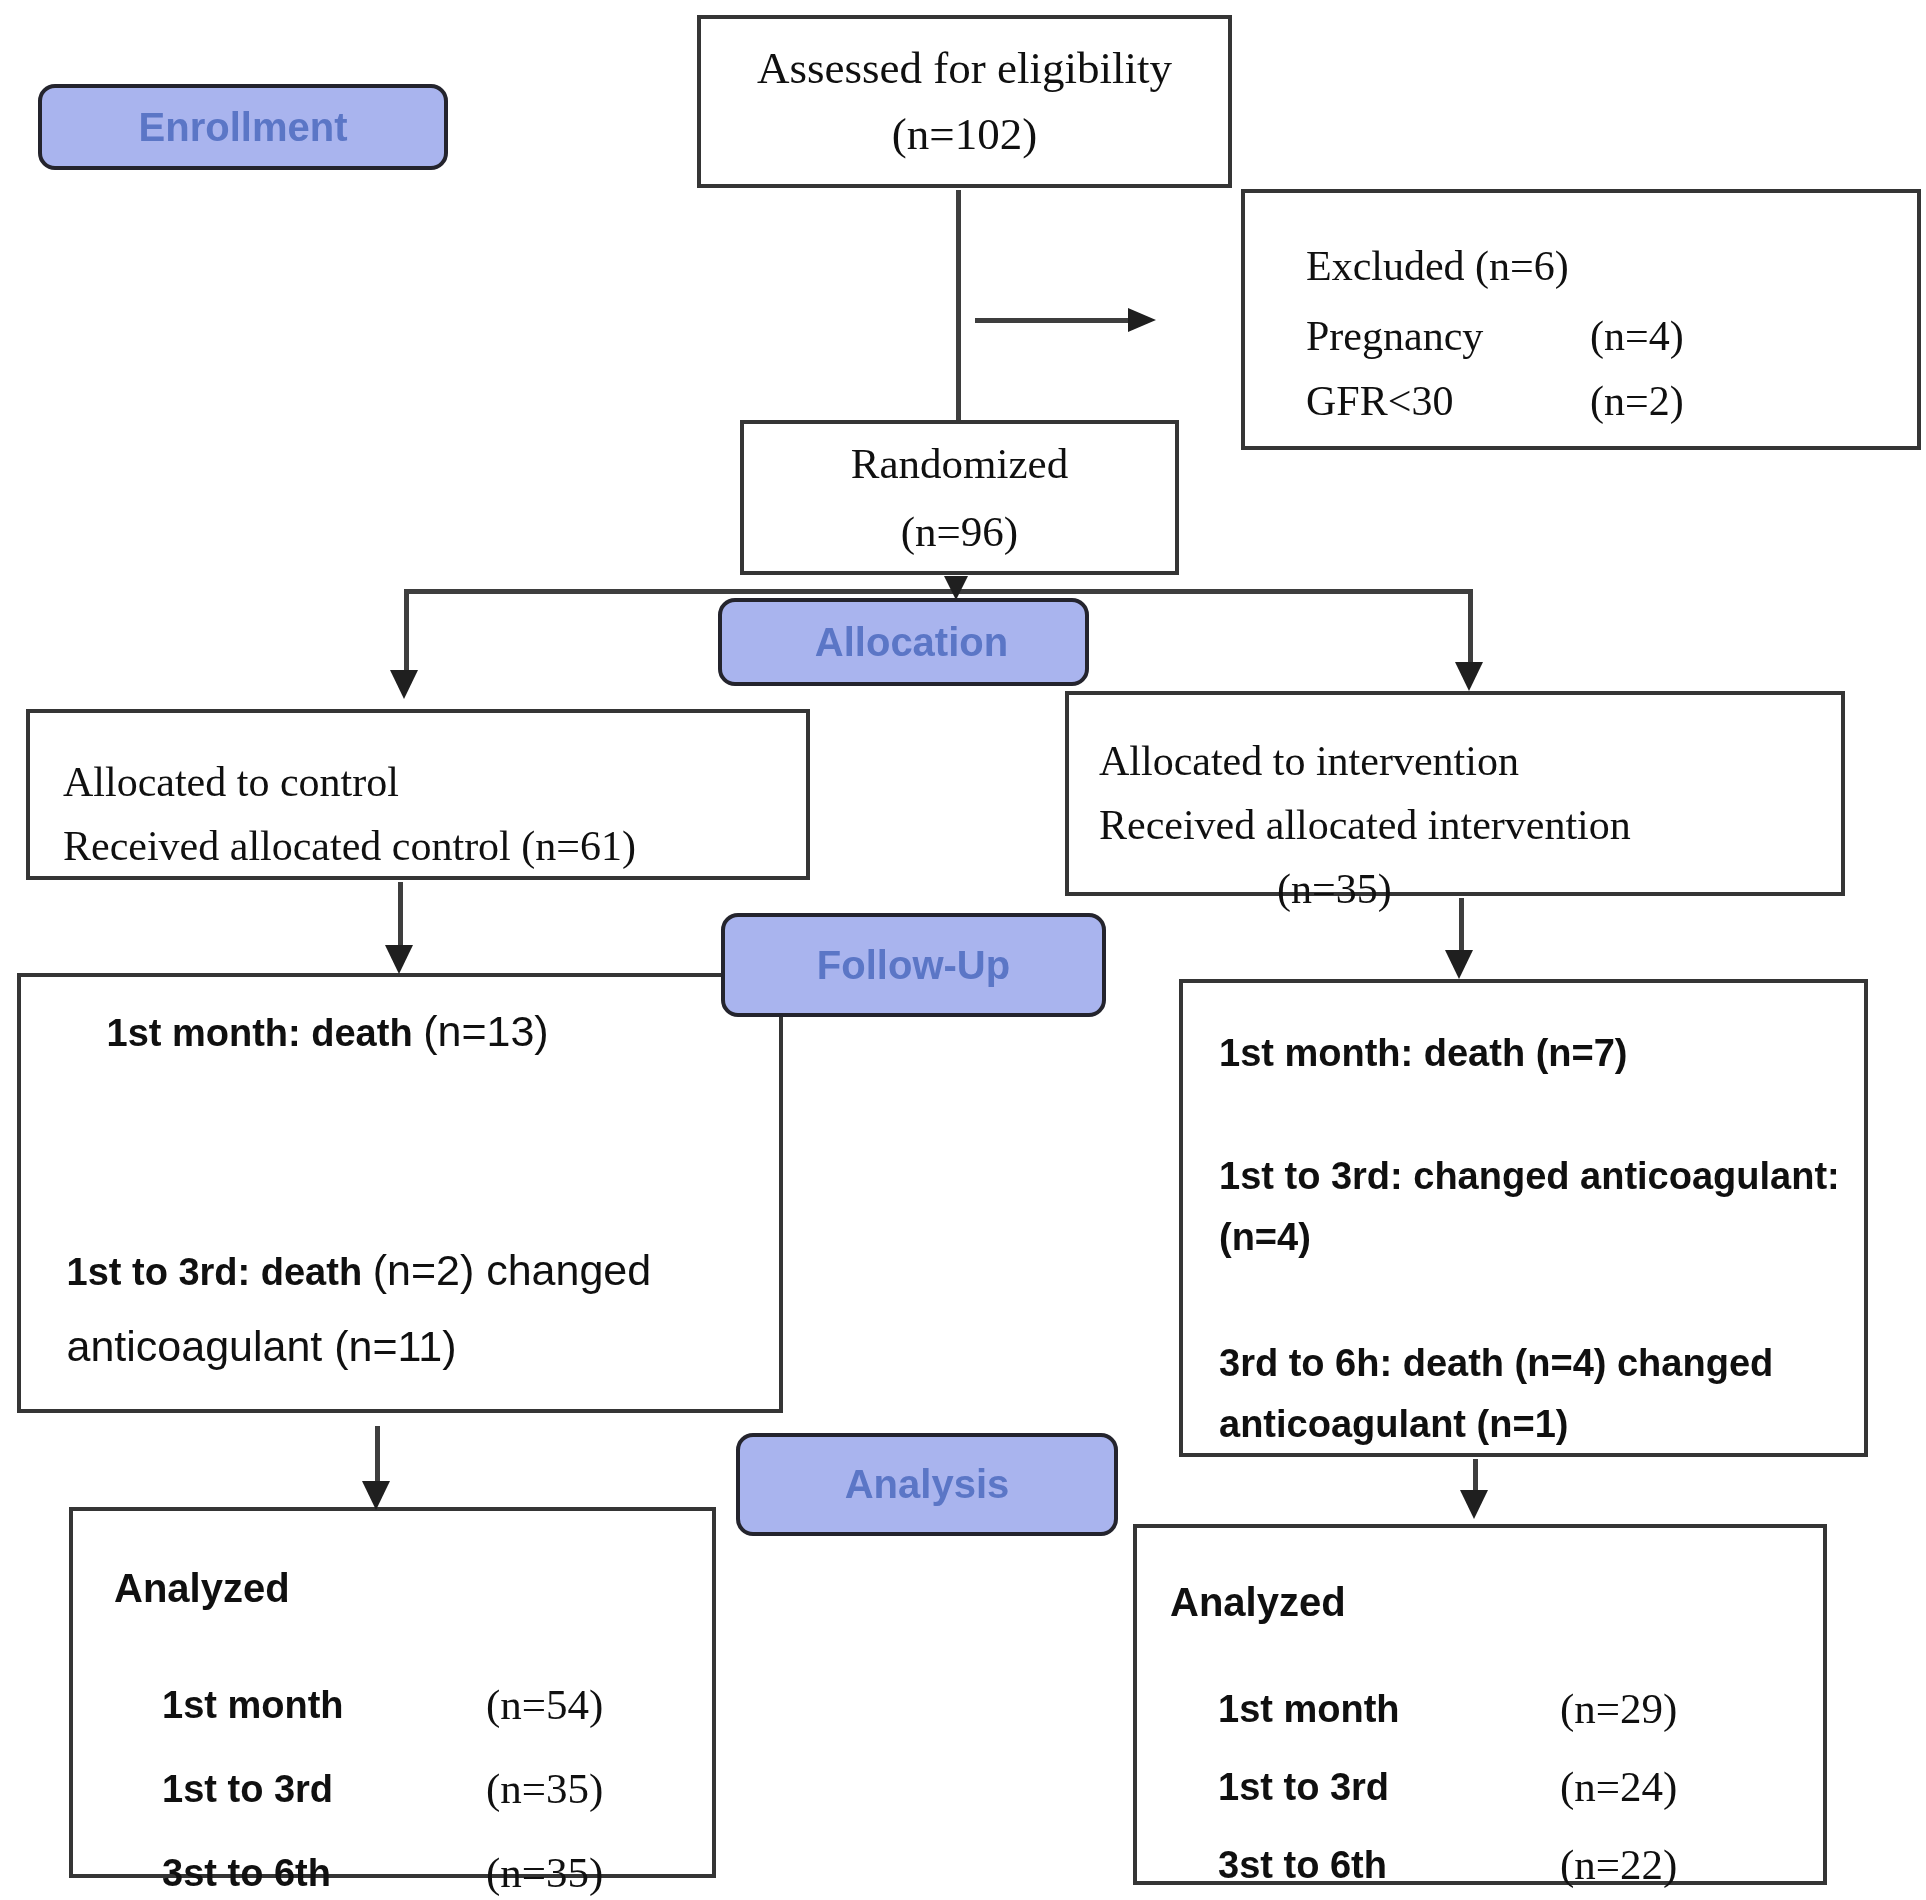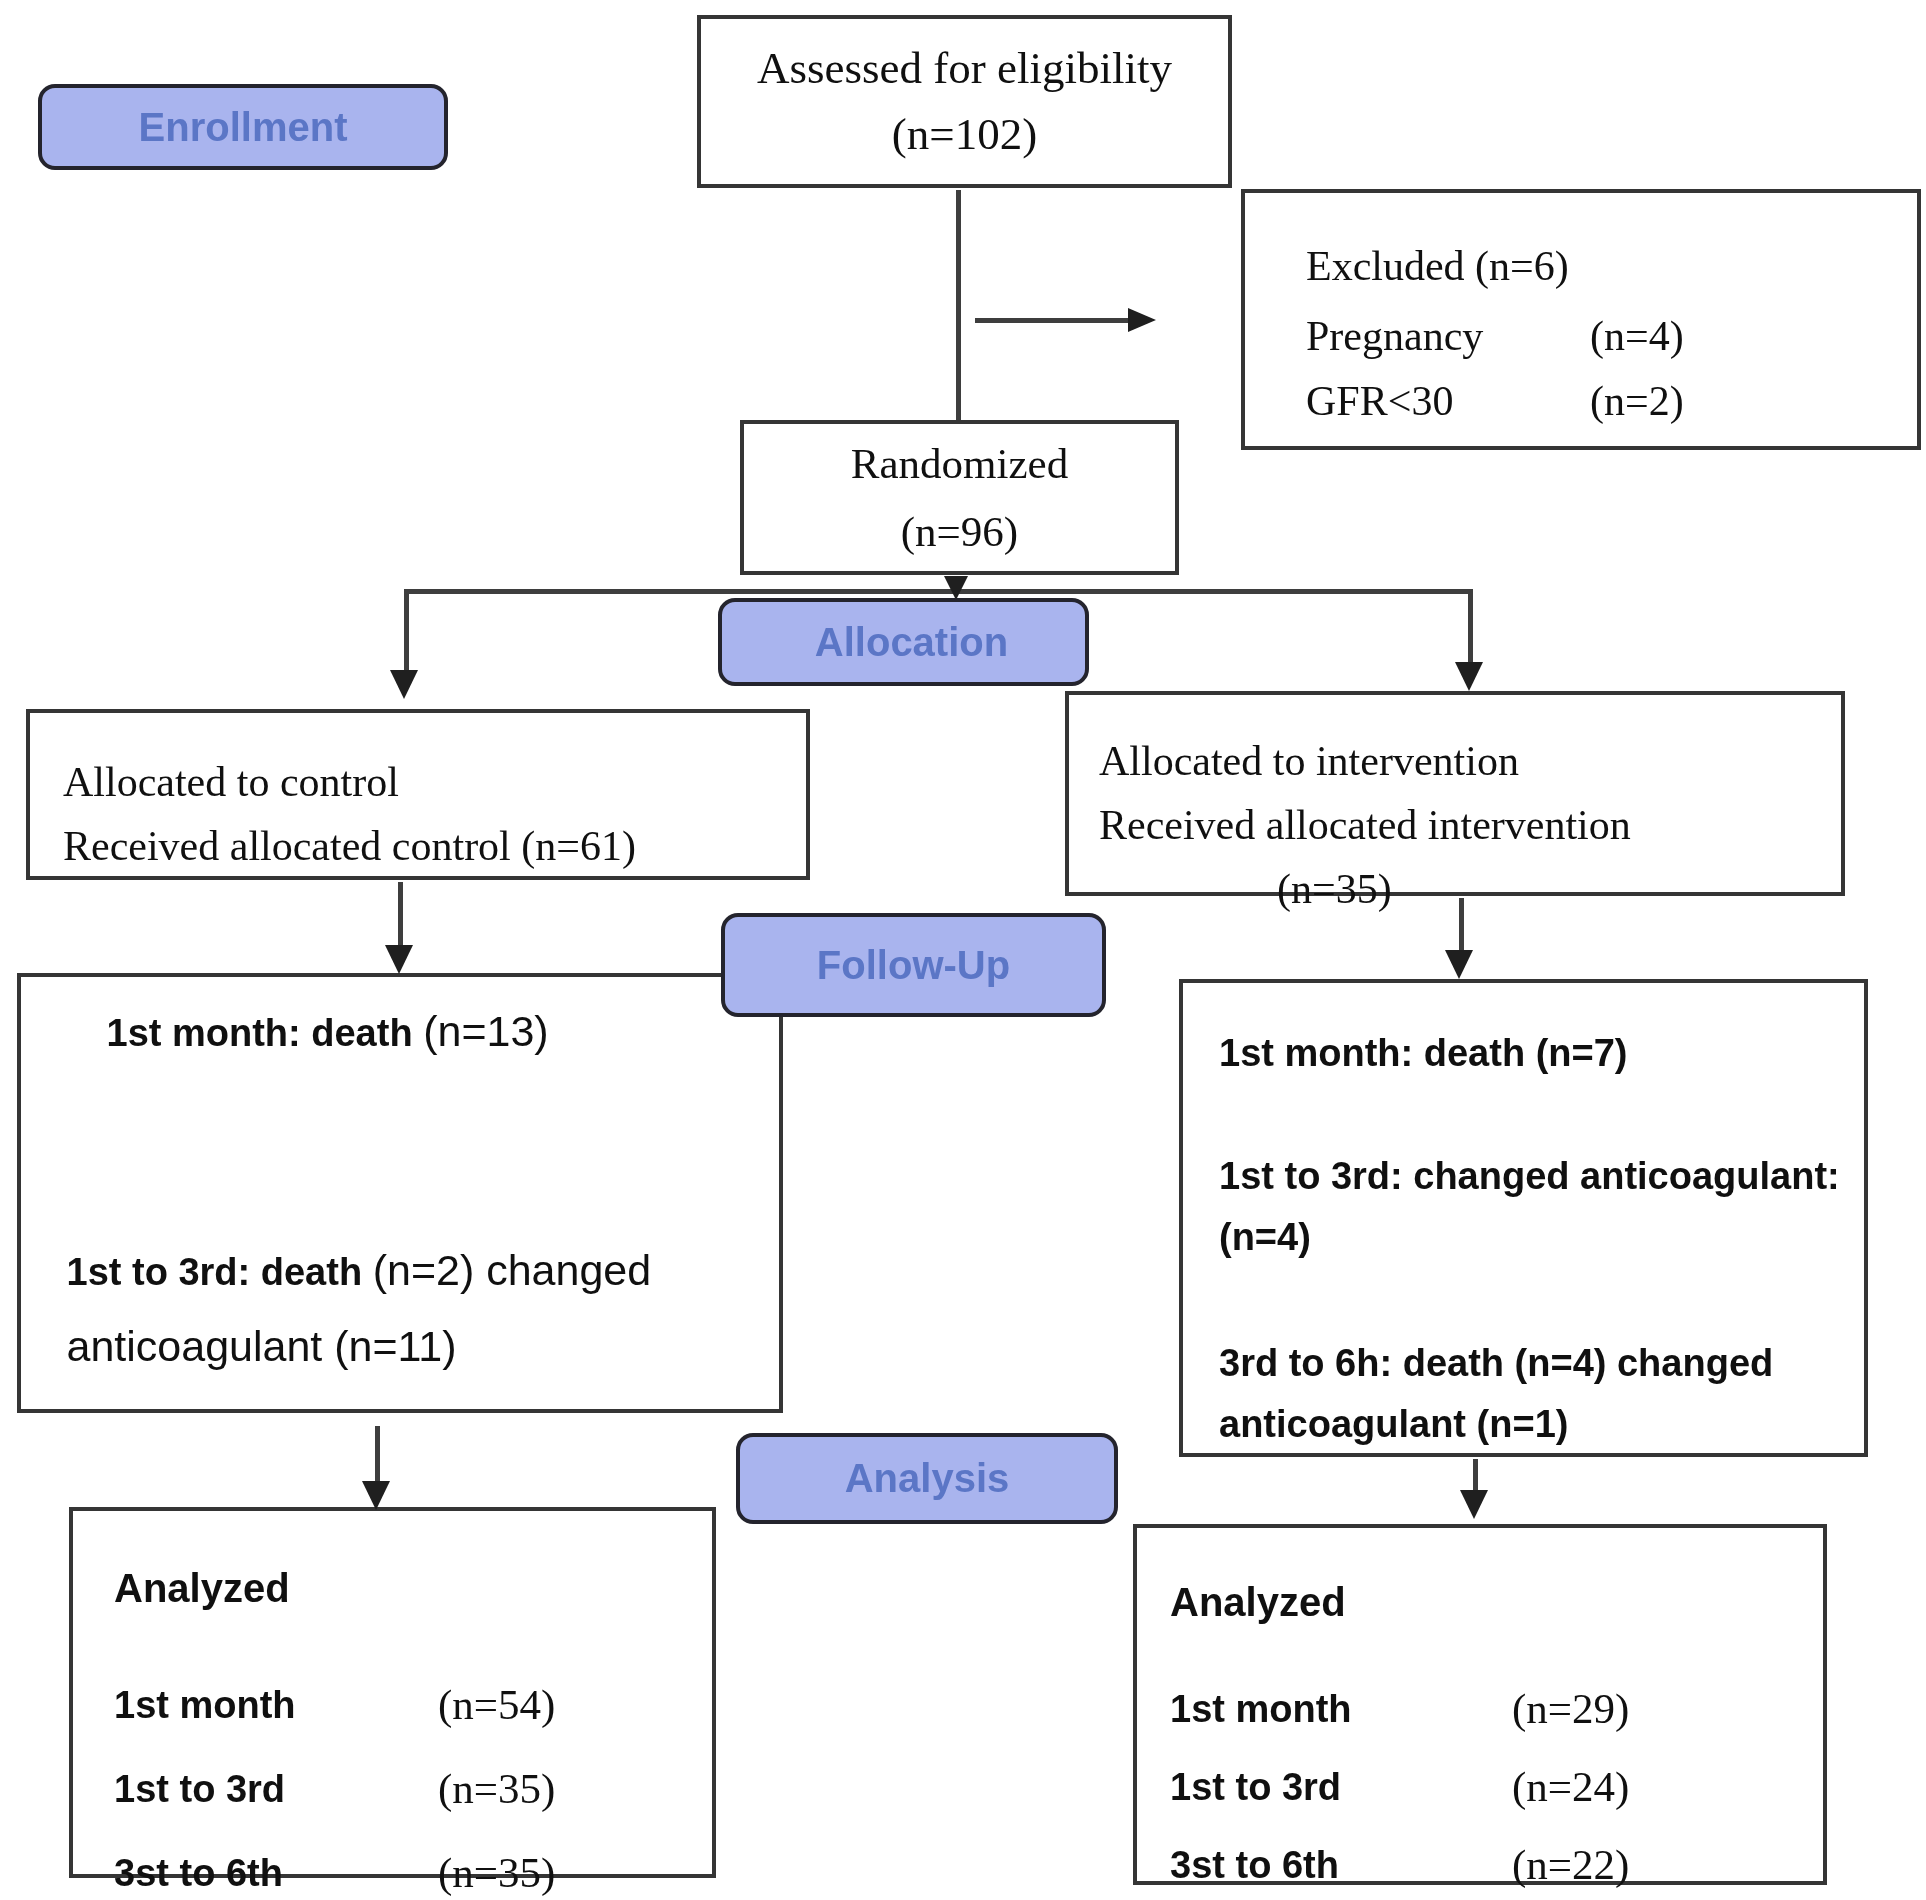--- a/index.html
+++ b/index.html
@@ -46,21 +46,21 @@
   .seg-serif{font-family:Liberation Sans, sans-serif;font-size:43px;}
   #box-fu-intervention{left:1179px;top:979px;width:689px;height:478px;
     padding:40px 0 0 36px;font-size:38px;line-height:61px;}
   #box-fu-intervention .p2{margin-top:62px;}
   #box-fu-intervention .p3{margin-top:65px;}
   #box-an-control{left:69px;top:1507px;width:647px;height:371px;padding:53px 0 0 41px;}
   #box-an-intervention{left:1133px;top:1524px;width:694px;height:361px;padding:50px 0 0 33px;}
   .an-title{font-size:40px;line-height:49px;}
   .an-rows-left{margin-top:71px;}
   .an-rows-right{margin-top:61px;}
-  .an-row{display:flex;align-items:center;line-height:42px;}
+  .an-row{display:flex;align-items:center;line-height:42px;margin-left:48px;}
   .an-rows-left .an-row{margin-bottom:42px;}
   .an-rows-right .an-row{margin-bottom:36px;}
   .an-label{font-size:38px;}
   #box-an-control .an-label{width:324px;}
   #box-an-intervention .an-label{width:342px;}
   .an-value{font-family:"Liberation Serif","DejaVu Serif",serif;font-size:43px;}
 
   
   .pill{
     position:absolute;
@@ -69,21 +69,21 @@
     border-radius:17px;
     box-sizing:border-box;
     display:flex;align-items:center;justify-content:center;
     font-family:"Liberation Sans","DejaVu Sans",sans-serif;
     font-weight:bold;font-size:40px;color:#5b76c6;
     z-index:5;
   }
   #pill-enrollment{left:38px;top:84px;width:410px;height:86px;}
   #pill-allocation{left:718px;top:598px;width:371px;height:88px;padding-left:16px;}
   #pill-followup{left:721px;top:913px;width:385px;height:104px;}
-  #pill-analysis{left:736px;top:1433px;width:382px;height:91px;}
+  #pill-analysis{left:736px;top:1433px;width:382px;height:103px;}
 
   
   .vline{position:absolute;width:4.6px;background:#3e3e3e;z-index:2;}
   .hline{position:absolute;height:4.6px;background:#3e3e3e;z-index:2;}
   .arrow-down{position:absolute;width:0;height:0;z-index:3;
     border-left:14px solid transparent;border-right:14px solid transparent;
     border-top:29px solid #1f1f1f;}
   .arrow-right{position:absolute;width:0;height:0;z-index:3;
     border-top:12.5px solid transparent;border-bottom:12.5px solid transparent;
     border-left:28px solid #1f1f1f;}

